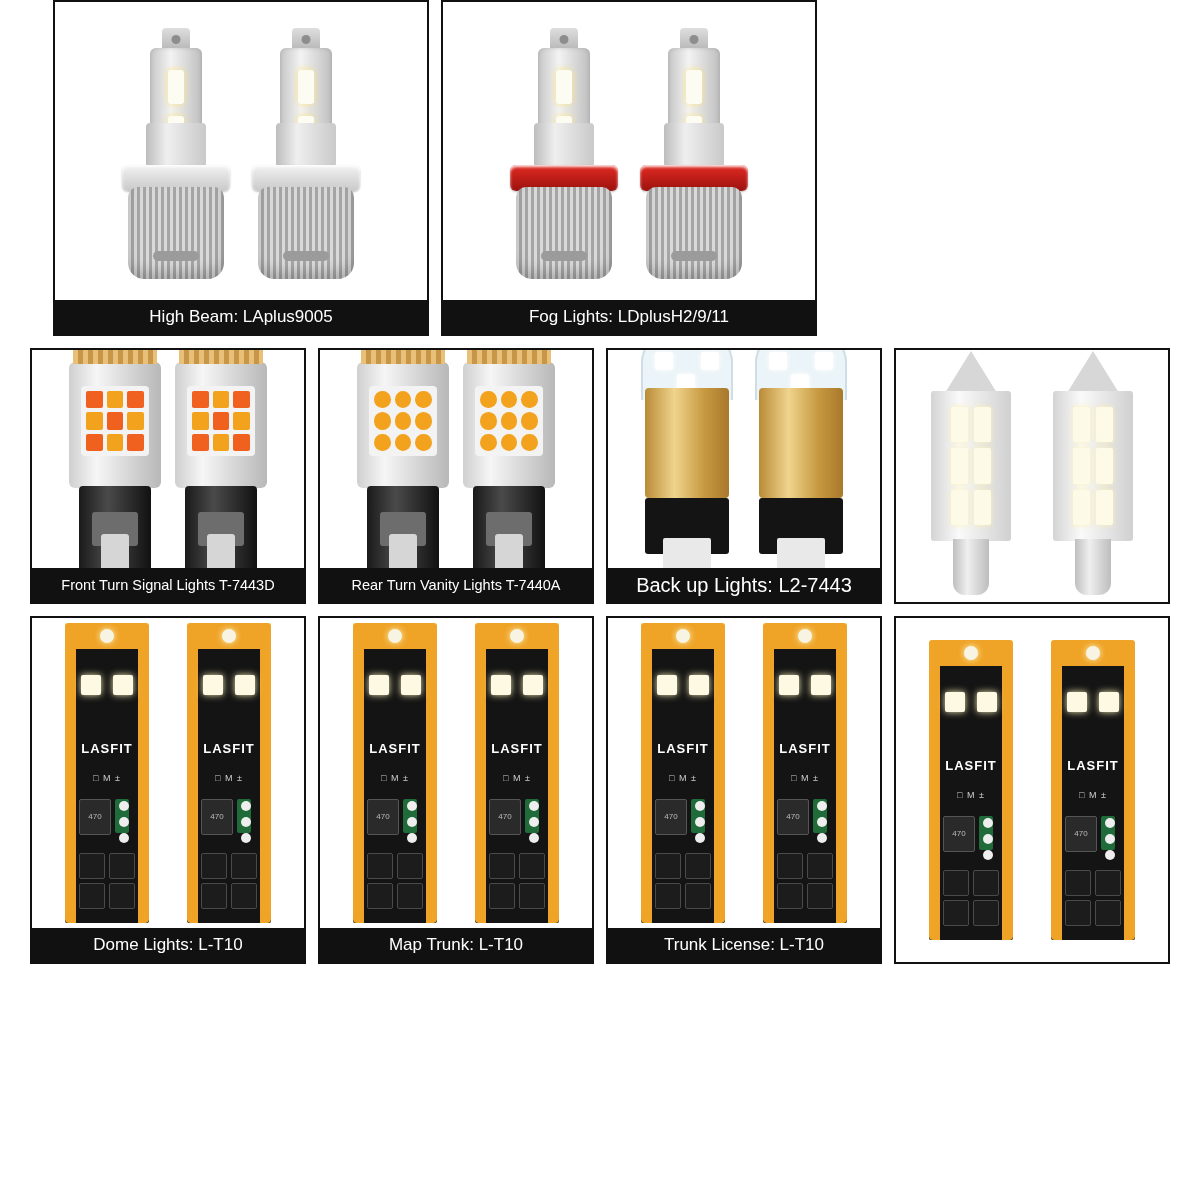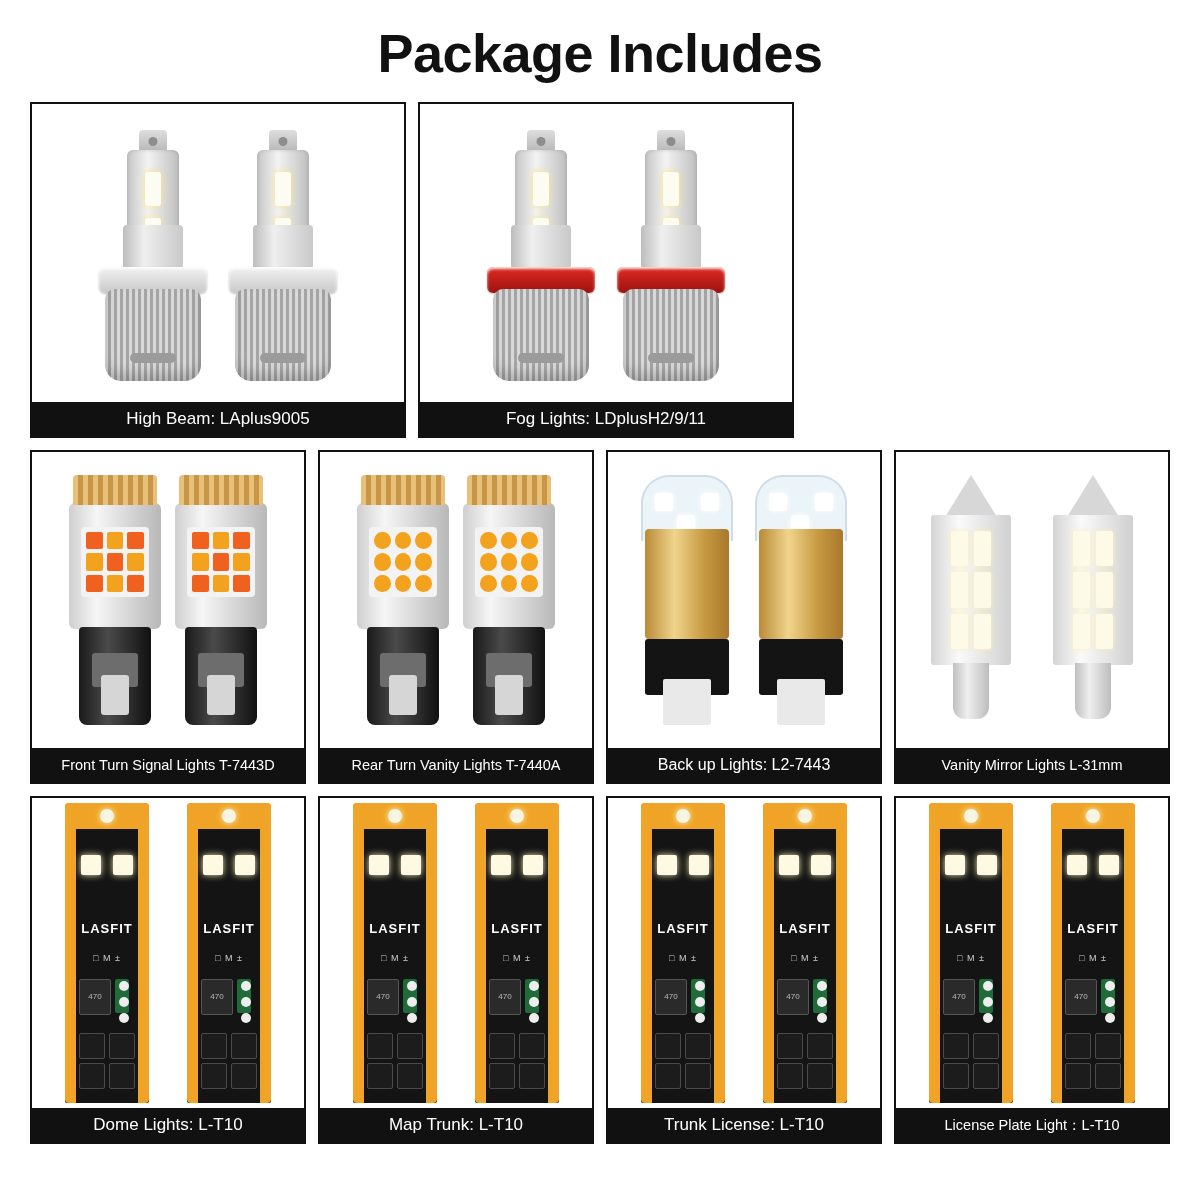--- a/index.html
+++ b/index.html
@@ -43,25 +43,25 @@
     flex:0 0 auto;
     background:#111;
     color:#fff;
     text-align:center;
     font-size:17px;
     line-height:34px;
     height:34px;
     white-space:nowrap;
     overflow:hidden;
   }
-  .cap.small{font-size:16px;}
+  .cap.small{font-size:20px;}
   .cap.xsmall{font-size:14.5px;}
 
   
-  .r1{height:336px;}
+  .r1{height:336px;margin-left:23px;}
   .r1 .cell{width:376px;}
   .hb{position:relative;width:120px;height:255px;}
   .hb .heatsink{
     position:absolute;left:12px;right:12px;bottom:0;height:92px;
     background:
       repeating-linear-gradient(90deg,#d9d9d9 0 3px,#a5a5a5 3px 6px),
       linear-gradient(180deg,#e8e8e8,#bdbdbd);
     border-radius:10px 10px 16px 16px;
     box-shadow:inset 0 -8px 12px rgba(0,0,0,.18);
   }
@@ -95,21 +95,21 @@
   }
   .hb .chip.b{top:92px;height:26px;}
   .hb .tip{
     position:absolute;left:46px;right:46px;top:4px;height:24px;
     background:linear-gradient(180deg,#dedede,#b4b4b4);border-radius:4px 4px 0 0;
   }
   .hb .tip:after{content:"";position:absolute;left:50%;top:7px;transform:translateX(-50%);
     width:9px;height:9px;border-radius:50%;background:#8d8d8d;}
 
   
-  .r2{height:334px;}
+  .r2{height:256px;}
   .r2 .cell{width:285px;}
   .sig{position:relative;width:96px;height:250px;}
   .sig .dome{
     position:absolute;left:6px;right:6px;top:0;height:30px;
     background:repeating-linear-gradient(90deg,#e9c07a 0 5px,#c79747 5px 10px);
     border-radius:4px 4px 0 0;
   }
   .sig .body{
     position:absolute;left:2px;right:2px;top:28px;height:126px;
     background:linear-gradient(90deg,#cfcfcf,#f6f6f6 30%,#d2d2d2 70%,#b8b8b8);
@@ -223,21 +223,20 @@
   .t10 .dots{
     position:absolute;right:16px;bottom:78px;width:14px;height:44px;
   }
   .t10 .dots i{display:block;width:10px;height:10px;border-radius:50%;background:#eee;margin-bottom:6px;}
 </style>
 </head>
 <body>
 
 <div class="page">
 
-  <div class="title">Package Includes</div>
 
   <div class="row r1">
 
     <div class="cell">
       <div class="art">
         <div class="hb">
           <div class="tip"></div>
           <div class="stem"></div>
           <div class="chip"></div>
           <div class="chip b"></div>
@@ -407,21 +406,20 @@
               <i></i>
               <i></i>
               <i></i>
               <i></i>
               <i></i>
               <i></i>
             </div>
           <div class="foot"></div>
         </div>
       </div>
-      <div class="cap xsmall">Vanity Mirror Lights L-31mm</div>
     </div>
 
   </div>
 
   <div class="row r3">
 
     <div class="cell">
       <div class="art" style="gap:38px;">
         <div class="t10">
           <div class="pcb"></div>
@@ -619,18 +617,17 @@
               <i></i>
             </div>
           <div class="pads">
               <i></i>
               <i></i>
               <i></i>
               <i></i>
             </div>
         </div>
       </div>
-      <div class="cap xsmall">License Plate Light：L-T10</div>
     </div>
 
   </div>
 
 </div>
 
 </body></html>

